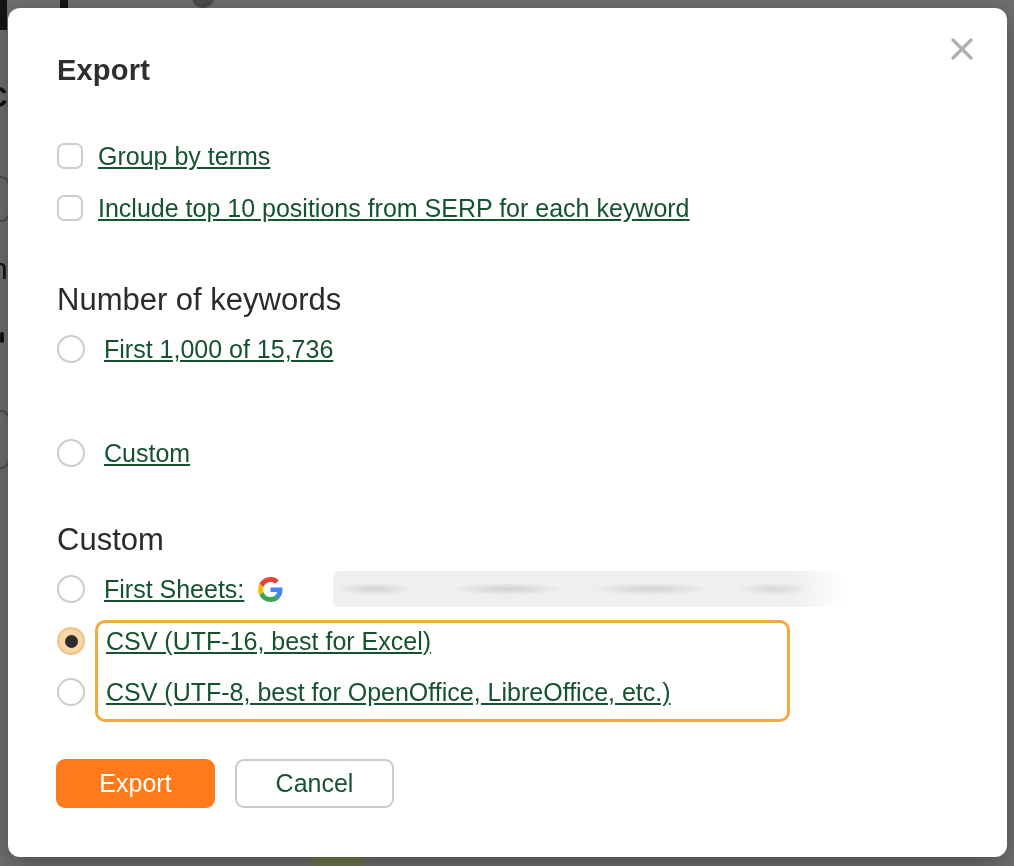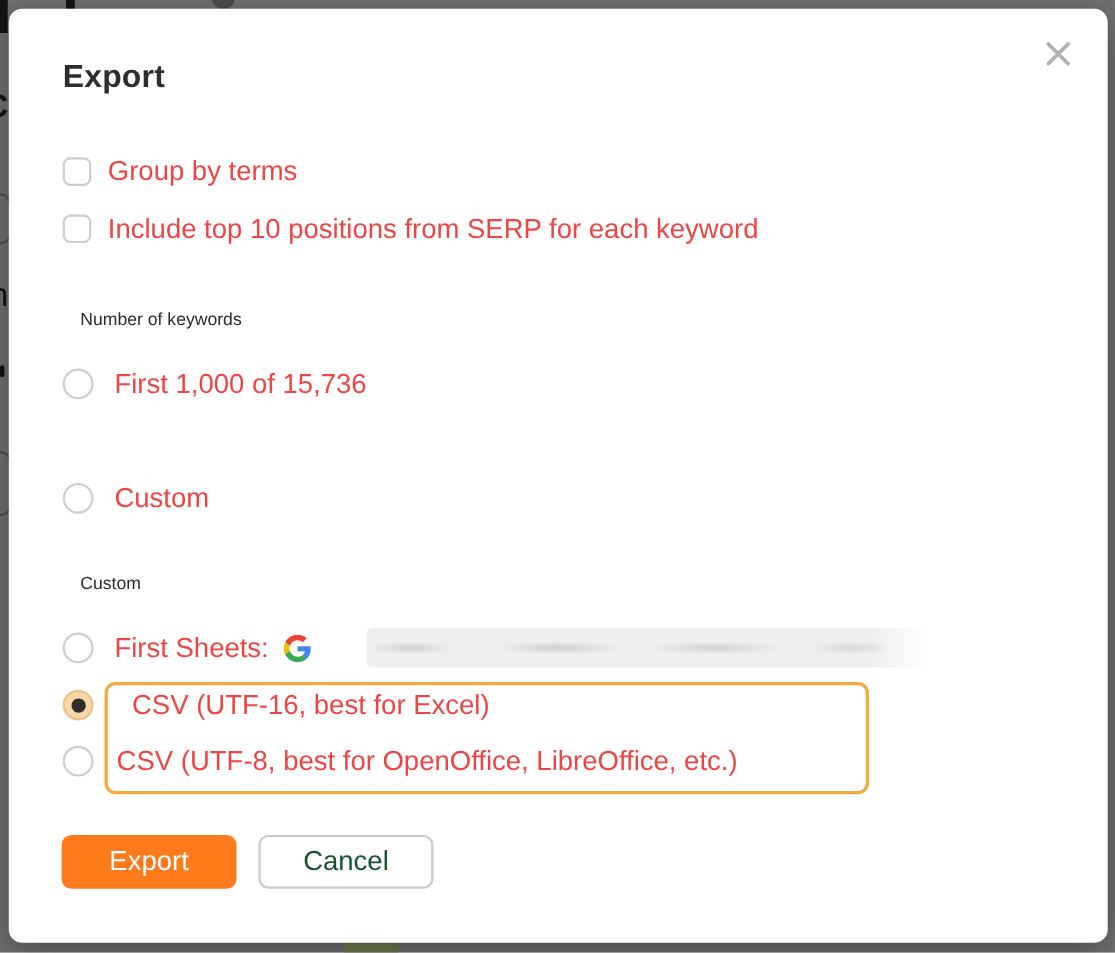--- a/index.html
+++ b/index.html
@@ -26,35 +26,35 @@
     position:absolute;z-index:2;left:8px;top:8px;width:999px;height:849px;
     background:#ffffff;border-radius:12px;
     box-shadow:0 8px 34px rgba(0,0,0,.35);
   }
   .abs{position:absolute;}
   .dialog-title{left:49px;top:46px;font-size:29px;font-weight:700;color:#2e2e2e;letter-spacing:.2px;}
   .close-btn{right:26px;top:24px;width:34px;height:34px;background:none;border:none;cursor:pointer;padding:0;}
   .close-btn svg{display:block;}
 
   .row{display:flex;align-items:center;left:49px;height:28px;}
-  .row .txt{font-size:25px;color:#ef4444;white-space:nowrap;}
+  .row .txt{font-size:25px;color:#14532d;white-space:nowrap;text-decoration:underline;}
 
   .checkbox{
     width:26px;height:26px;border:2px solid #cdcdcd;border-radius:7px;
     background:#fff;box-sizing:border-box;margin-right:15px;flex:0 0 auto;
   }
   .radio{
     width:28px;height:28px;border:2px solid #cdcdcd;border-radius:50%;
     background:#fff;box-sizing:border-box;margin-right:19px;flex:0 0 auto;
     display:flex;align-items:center;justify-content:center;
   }
   .radio.selected{background:#f8d6a6;border-color:#ecc18a;}
   .radio.selected .dot{width:13px;height:13px;border-radius:50%;background:#2d2d2d;}
 
-  .section-label{left:65px;font-size:16px;color:#2b2b2b;}
+  .section-label{left:49px;font-size:31px;color:#2b2b2b;}
 
   .gicon{width:25px;height:25px;margin:0 8px 0 14px;flex:0 0 auto;}
 
   .blur-bar{
     left:325px;top:563px;width:512px;height:36px;border-radius:6px;
     background:
       radial-gradient(ellipse 55px 9px at 8% 50%, #d2d2d2 0%, rgba(210,210,210,0) 70%),
       radial-gradient(ellipse 80px 9px at 34% 50%, #d0d0d0 0%, rgba(208,208,208,0) 70%),
       radial-gradient(ellipse 85px 9px at 62% 50%, #d2d2d2 0%, rgba(210,210,210,0) 70%),
       radial-gradient(ellipse 55px 9px at 86% 50%, #d8d8d8 0%, rgba(216,216,216,0) 70%),
@@ -141,21 +141,21 @@
       </svg>
     </span>
   </label>
 
   <div class="abs highlight-box"></div>
 
   <label class="abs row" style="top:619px">
     <span class="radio selected">
         <span class="dot"></span>
       </span>
-    <span class="txt" style="margin-left:16px">CSV (UTF-16, best for Excel)</span>
+    <span class="txt" style="margin-left:2px">CSV (UTF-16, best for Excel)</span>
   </label>
   <label class="abs row" style="top:670px">
     <span class="radio"></span>
     <span class="txt" style="margin-left:2px">CSV (UTF-8, best for OpenOffice, LibreOffice, etc.)</span>
   </label>
 
   <button class="abs btn btn-export">Export</button>
   <button class="abs btn btn-cancel">Cancel</button>
 
 </div>

